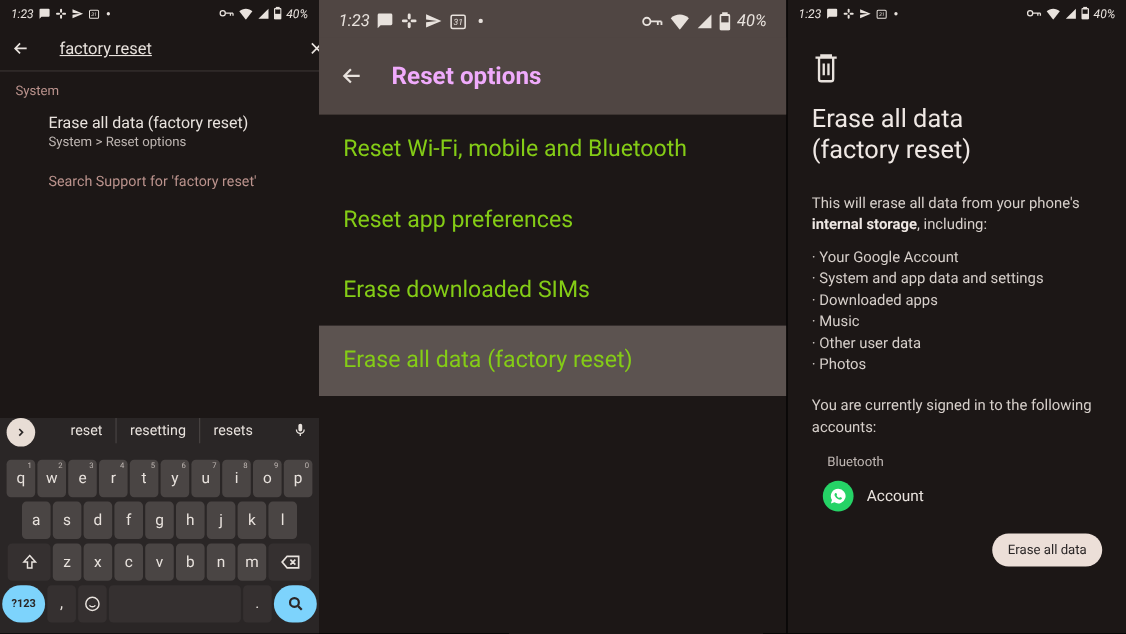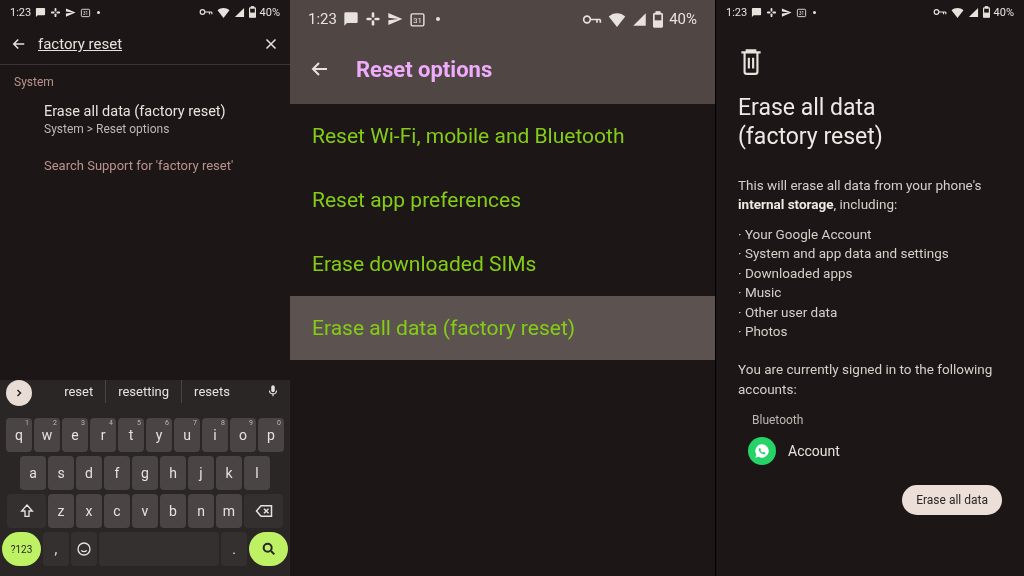--- a/index.html
+++ b/index.html
@@ -5,26 +5,26 @@
   * { margin: 0; padding: 0; box-sizing: border-box; font-family: -apple-system, Roboto, "Helvetica Neue", Arial, sans-serif; }
   body { background: #000; width: 1024px; height: 576px; display: flex; overflow: hidden; }
   .panel { height: 576px; display: flex; flex-direction: column; color: #e8e2dd; }
   .panel-left { width: 290px; background: #1c1716; }
   .panel-mid { width: 425px; background: #1c1716; }
   .panel-right { width: 309px; background: #1c1716; border-left: 1px solid #000; }
 
   
   .statusbar { height: 24px; display: flex; justify-content: space-between; align-items: center; padding: 0 10px; font-size: 11px; color: #e8e2dd; }
   .statusbar.big { height: 34px; font-size: 15px; padding: 4px 18px 0 18px; }
-  .status-left, .status-right { display: flex; align-items: center; gap: 4px; }
+  .status-left, .status-right { display: flex; align-items: center; gap: 4px; font-style: italic; }
   .statusbar.big .status-left, .statusbar.big .status-right { gap: 6px; }
   .status-ico { display: inline-flex; }
 
   
-  .search-row { display: flex; align-items: center; height: 40px; padding: 0 10px; gap: 10px; }
+  .search-row { display: flex; align-items: center; height: 40px; padding: 0 10px; gap: 26px; }
   .search-input { flex: 1; background: transparent; border: none; color: #e8e2dd; font-size: 15px; outline: none; }
   .hr { height: 1px; background: #3a3534; }
   .cat-label { font-size: 12px; color: #bb938d; padding: 10px 14px 6px; }
   .result { padding: 8px 14px 8px 44px; }
   .result-title { font-size: 14.5px; color: #e8e2dd; }
   .result-sub { font-size: 12px; color: #bfb7b3; margin-top: 2px; }
   .support { font-size: 13px; color: #bb938d; padding: 14px 14px 8px 44px; }
 
   
   .kb { margin-top: auto; background: #2a2626; }
@@ -32,21 +32,21 @@
   .kb-sug-btn { width: 26px; height: 26px; border-radius: 50%; background: #e8ddd5; display: flex; align-items: center; justify-content: center; }
   .kb-sug { flex: 1; display: flex; justify-content: center; gap: 0; }
   .kb-sug-item { padding: 4px 12px; font-size: 13px; color: #e8e2dd; border-right: 1px solid #4a4544; }
   .kb-sug-item:last-child { border-right: none; }
   .kb-rows { padding: 4px 2px 6px; }
   .kb-row { display: flex; justify-content: center; gap: 2px; margin-bottom: 4px; }
   .key { width: 26px; height: 34px; background: #4a4544; border-radius: 4px; display: flex; align-items: center; justify-content: center; font-size: 14px; color: #e8e2dd; position: relative; }
   .key .sup { position: absolute; top: 1px; right: 3px; font-size: 7px; color: #bfb7b3; }
   .key.wide { width: 39px; }
   .key.dark { background: #353030; }
-  .key.pill { border-radius: 17px; background: #bef264; color: #2a2626; }
+  .key.pill { border-radius: 17px; background: #7dd3fc; color: #2a2626; font-weight: bold; }
   .key.space { flex: 1; }
   .mic { width: 22px; height: 22px; display: flex; align-items: center; justify-content: center; }
 
   
   .app-bar { display: flex; align-items: center; height: 70px; padding: 0 18px; gap: 24px; background: #504643; }
   .app-title { font-size: 22px; color: #f0abfc; font-weight: bold; }
   .option { padding: 20px 22px; font-size: 21px; color: #84cc16; }
   .option.hl { background: #5c5350; }
 
   

